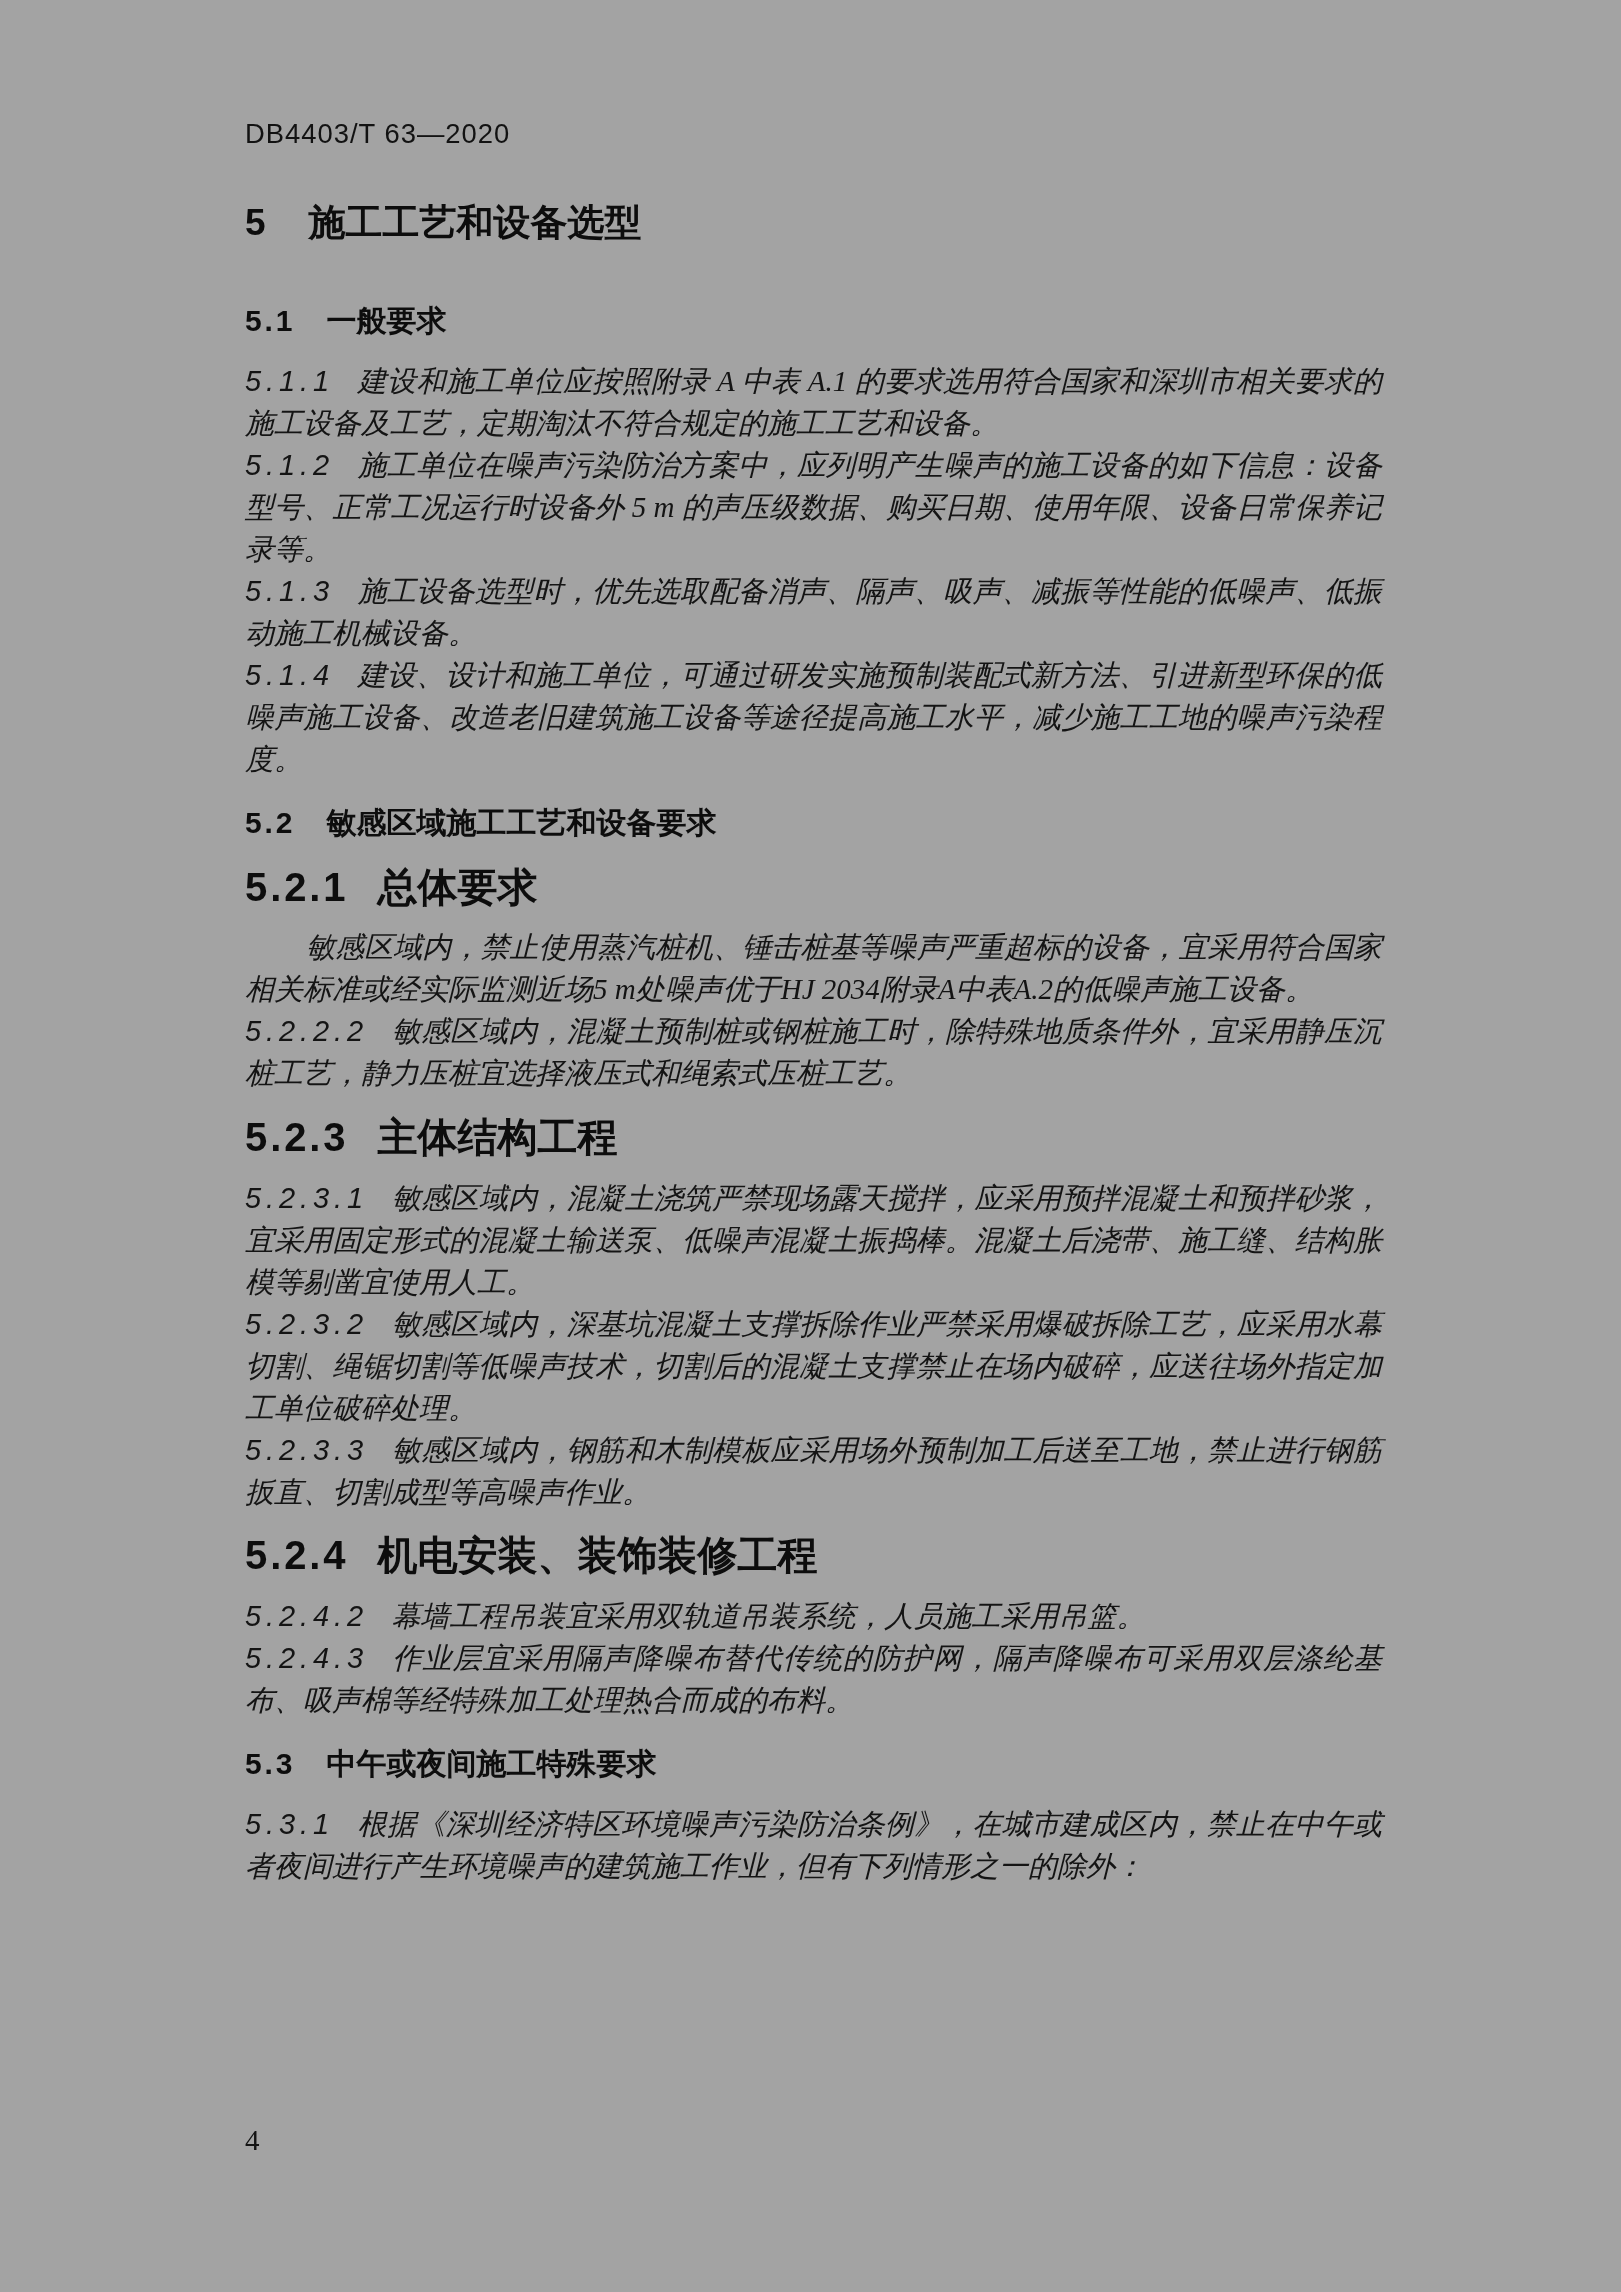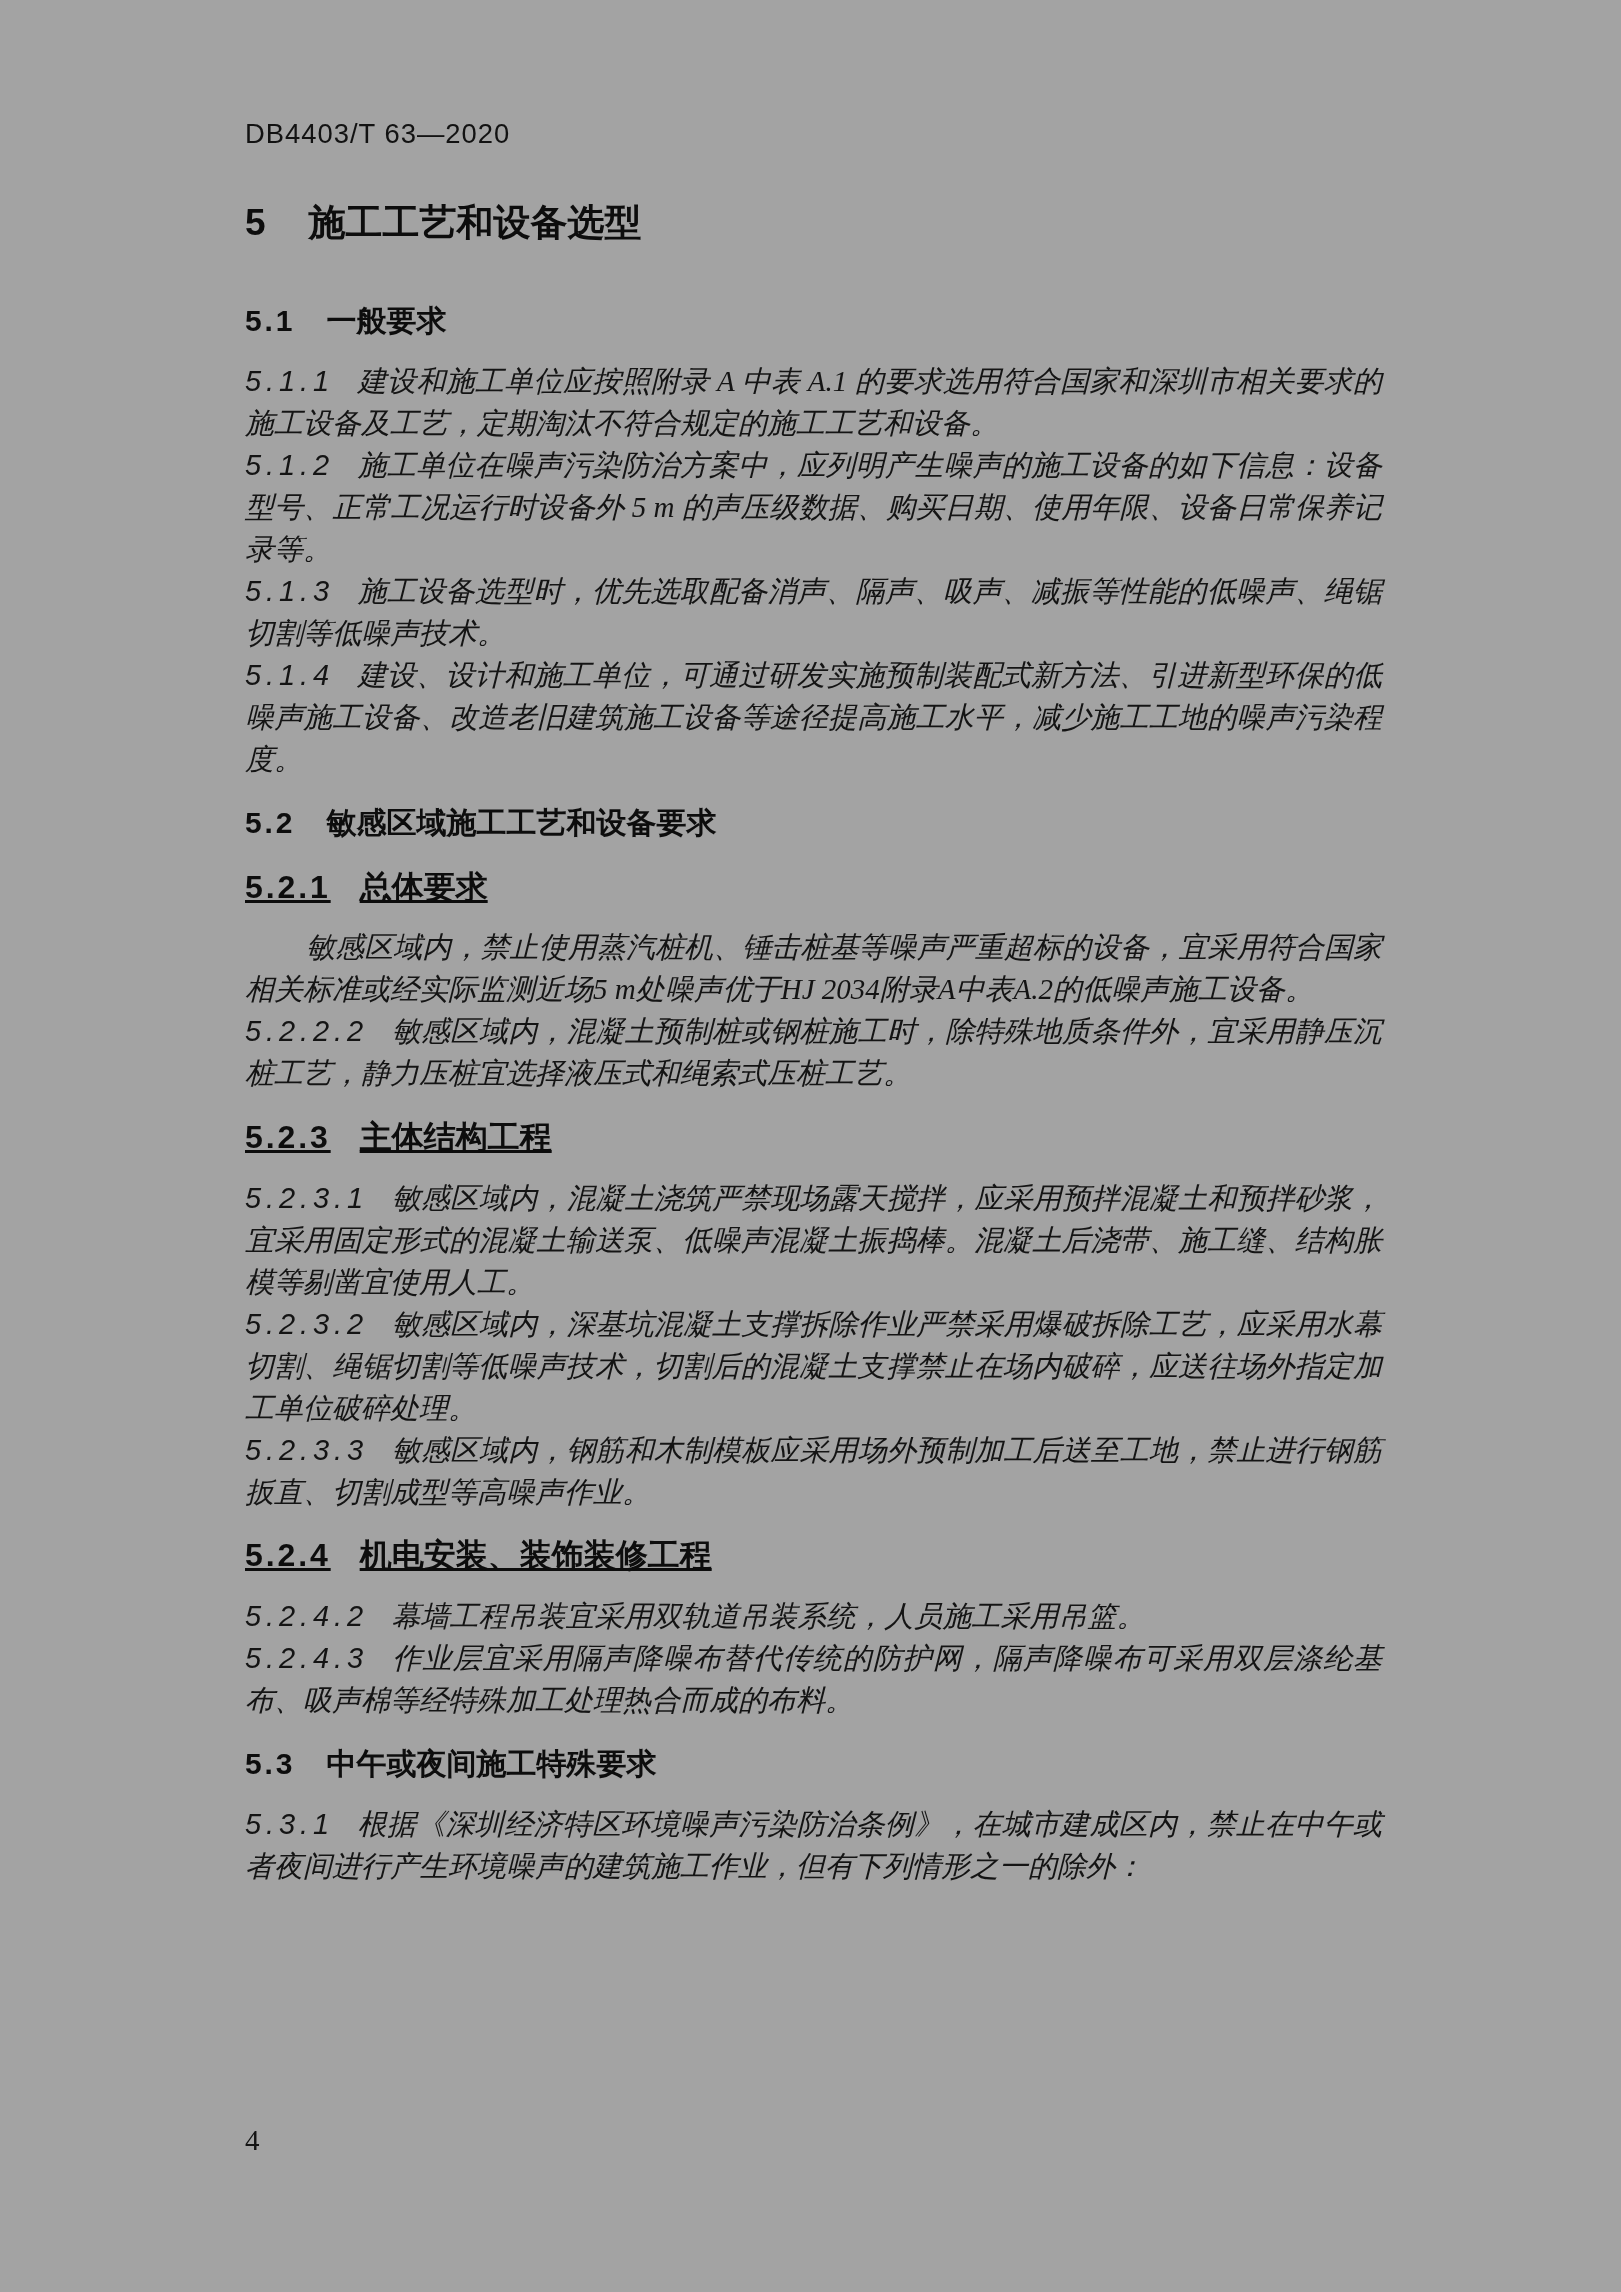--- a/index.html
+++ b/index.html
@@ -39,25 +39,24 @@
     font-weight: 700;
     font-size: 30px;
     line-height: 43px;
     margin: 21.6px 0 17.6px 0;
     color: #0d0d0d;
   }
   .section-heading .hnum { margin-right: 31px; letter-spacing: 2.9px; }
   .sub-heading {
     font-family: "Liberation Sans", "DejaVu Sans", sans-serif;
     font-weight: 700;
-    font-size: 32px;
+    font-size: 40px;
     line-height: 43px;
     margin: 21.6px 0 17.6px 0;
     color: #0d0d0d;
-    text-decoration: underline;
   }
   .sub-heading .hnum { margin-right: 29px; letter-spacing: 2.9px; }
   .clause, .plain-para {
     font-size: 29px;
     line-height: 42px;
     margin: 0;
     text-align: justify;
     color: #141414;
     font-style: italic;
   }
@@ -85,21 +84,21 @@
   <div class="doc-header">DB4403/T 63—2020</div>
 
   <h1 class="chapter-heading"><span class="hnum">5</span><span>施工工艺和设备选型</span></h1>
 
   <h2 class="section-heading"><span class="hnum">5.1</span><span>一般要求</span></h2>
 
   <p class="clause"><span class="num">5.1.1</span><span>建设和施工单位应按照附录 A 中表 A.1 的要求选用符合国家和深圳市相关要求的施工设备及工艺，定期淘汰不符合规定的施工工艺和设备。</span></p>
 
   <p class="clause"><span class="num">5.1.2</span><span>施工单位在噪声污染防治方案中，应列明产生噪声的施工设备的如下信息：设备型号、正常工况运行时设备外 5 m 的声压级数据、购买日期、使用年限、设备日常保养记录等。</span></p>
 
-  <p class="clause"><span class="num">5.1.3</span><span>施工设备选型时，优先选取配备消声、隔声、吸声、减振等性能的低噪声、绳锯切割等低噪声技术。</span></p>
+  <p class="clause"><span class="num">5.1.3</span><span>施工设备选型时，优先选取配备消声、隔声、吸声、减振等性能的低噪声、低振动施工机械设备。</span></p>
 
   <p class="clause"><span class="num">5.1.4</span><span>建设、设计和施工单位，可通过研发实施预制装配式新方法、引进新型环保的低噪声施工设备、改造老旧建筑施工设备等途径提高施工水平，减少施工工地的噪声污染程度。</span></p>
 
   <h2 class="section-heading"><span class="hnum">5.2</span><span>敏感区域施工工艺和设备要求</span></h2>
 
   <h3 class="sub-heading"><span class="hnum">5.2.1</span><span>总体要求</span></h3>
 
   <p class="plain-para">敏感区域内，禁止使用蒸汽桩机、锤击桩基等噪声严重超标的设备，宜采用符合国家相关标准或经实际监测近场5 m处噪声优于HJ 2034附录A中表A.2的低噪声施工设备。</p>
 
 

